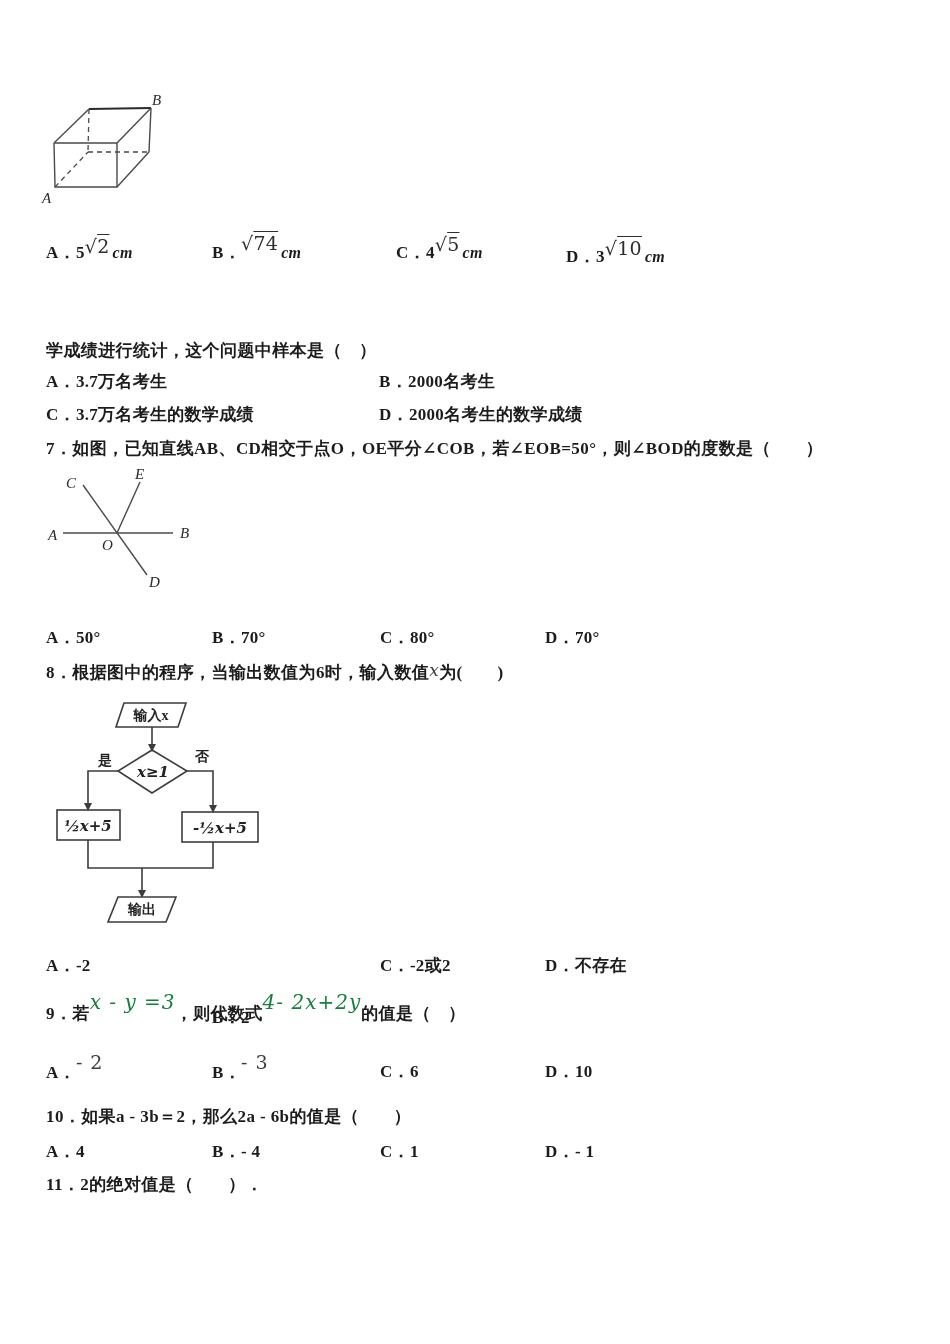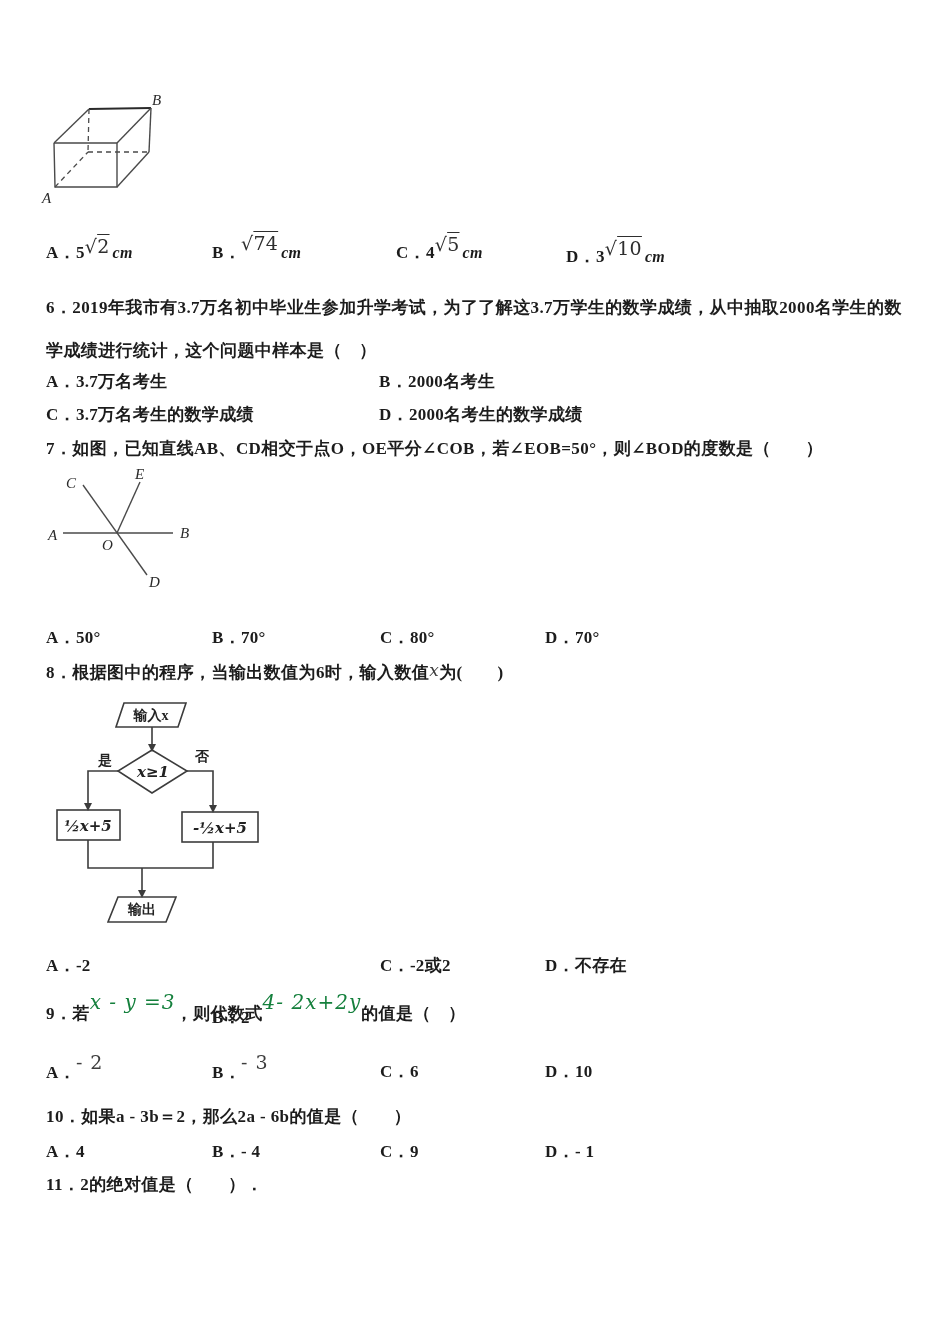--- a/index.html
+++ b/index.html
@@ -53,21 +53,20 @@
   <div class="opt" style="left:212px;top:240px;">
     <span>B．</span><span></span><span class="sqrtwrap" style="top:-8px;">√<span class="rad">74</span></span><span class="unit">cm</span>
   </div>
   <div class="opt" style="left:380px;top:240px;margin-left:16px;">
     <span>C．</span><span>4</span><span class="sqrtwrap" style="top:-7px;">√<span class="rad">5</span></span><span class="unit">cm</span>
   </div>
   <div class="opt" style="left:545px;top:244px;margin-left:21px;">
     <span>D．</span><span>3</span><span class="sqrtwrap" style="top:-7px;">√<span class="rad">10</span></span><span class="unit">cm</span>
   </div>
 
-  <div class="line" style="left:46px;top:296px;">6．2019年我市有3.7万名初中毕业生参加升学考试，为了了解这3.7万学生的数学成绩，从中抽取2000名学生的数</div>
   <div class="line" style="left:46px;top:339px;">学成绩进行统计，这个问题中样本是（　）</div>
   <div class="opt" style="left:46px;top:370px;">A．3.7万名考生</div>
   <div class="opt" style="left:379px;top:370px;">B．2000名考生</div>
   <div class="opt" style="left:46px;top:403px;">C．3.7万名考生的数学成绩</div>
   <div class="opt" style="left:379px;top:403px;">D．2000名考生的数学成绩</div>
 
   <div class="line" style="left:46px;top:437px;">7．如图，已知直线AB、CD相交于点O，OE平分∠COB，若∠EOB=50°，则∠BOD的度数是（　　）</div>
 
   <svg style="left:40px;top:465px;" width="240" height="140" viewBox="0 0 240 140">
     <line class="fig-line" x1="23" y1="68" x2="133" y2="68"></line>
@@ -135,18 +134,18 @@
   </div>
   <div class="opt" style="left:212px;top:1060px;">
     <span>B．</span><span class="vraise">- 3</span>
   </div>
   <div class="opt" style="left:380px;top:1060px;">C．6</div>
   <div class="opt" style="left:545px;top:1060px;">D．10</div>
 
   <div class="line" style="left:46px;top:1105px;">10．如果a - 3b＝2，那么2a - 6b的值是（　　）</div>
   <div class="opt" style="left:46px;top:1140px;">A．4</div>
   <div class="opt" style="left:212px;top:1140px;">B．- 4</div>
-  <div class="opt" style="left:380px;top:1140px;">C．9</div>
+  <div class="opt" style="left:380px;top:1140px;">C．1</div>
   <div class="opt" style="left:545px;top:1140px;">D．- 1</div>
 
   <div class="line" style="left:46px;top:1173px;">11．2的绝对值是（　　）．</div>
 
 </div>
 
 </body></html>

